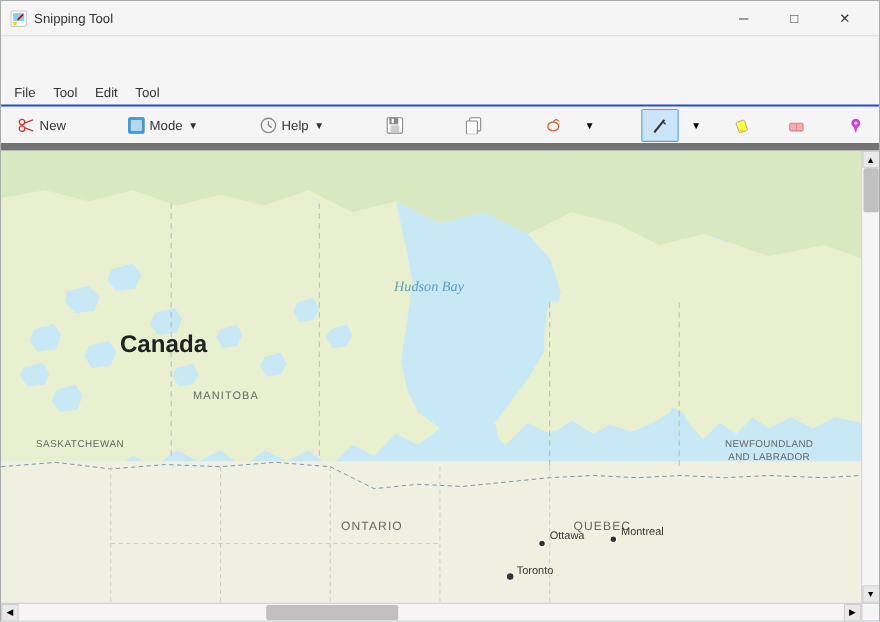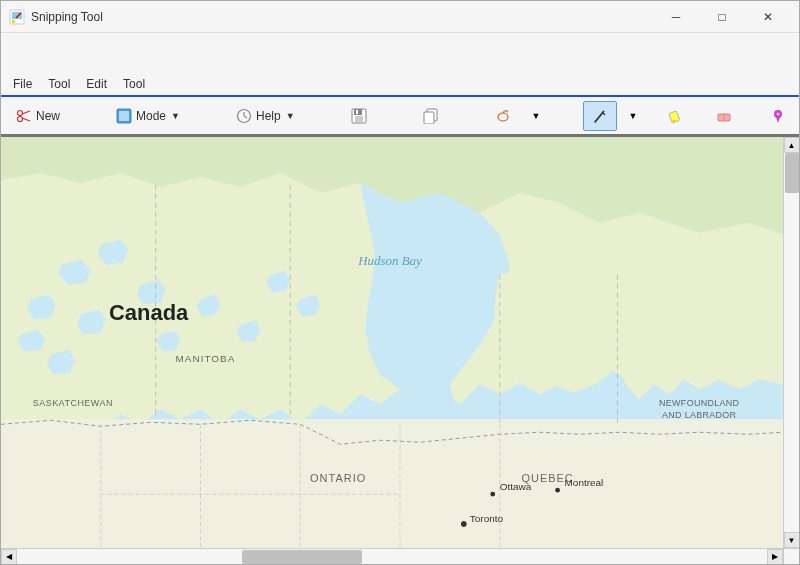--- a/index.html
+++ b/index.html
@@ -85,21 +85,21 @@
       align-items: center;
     }
 
     
     .toolbar {
       height: 40px;
       background: #f5f5f5;
       display: flex;
       align-items: center;
       padding: 0 6px;
-      border-bottom: 3px solid #737373;
+      border-bottom: 7px solid #737373;
       gap: 16px;
       flex-shrink: 0;
     }
 
     .toolbar-btn {
       height: 30px;
       padding: 0 8px;
       border: 1px solid transparent;
       background: transparent;
       cursor: pointer;

